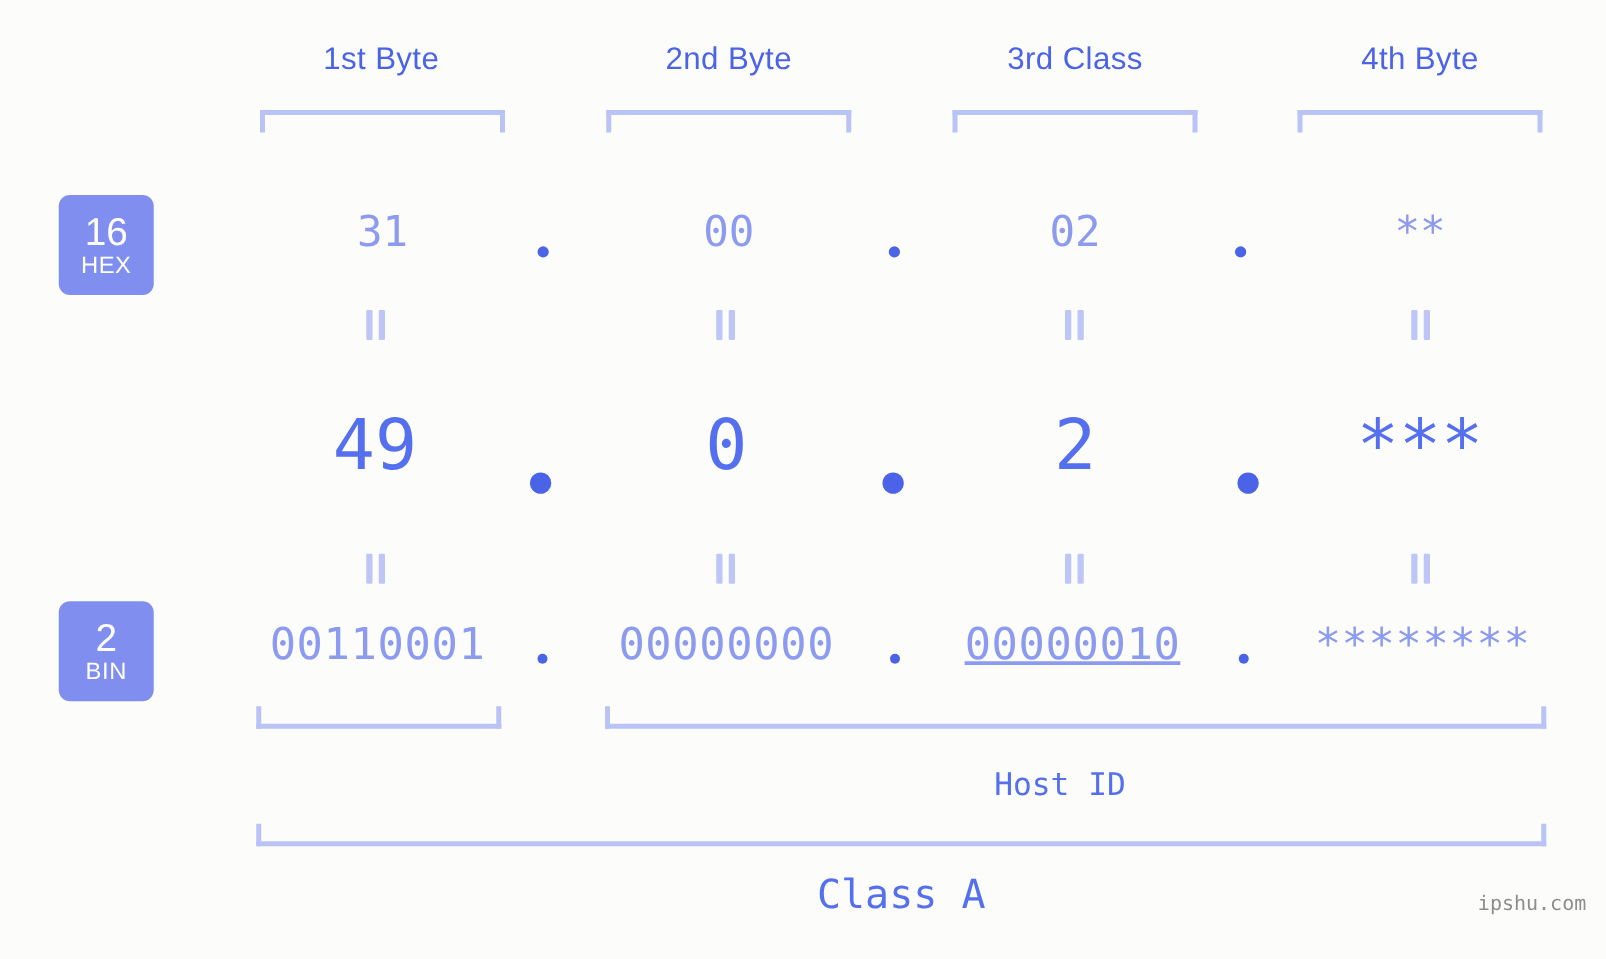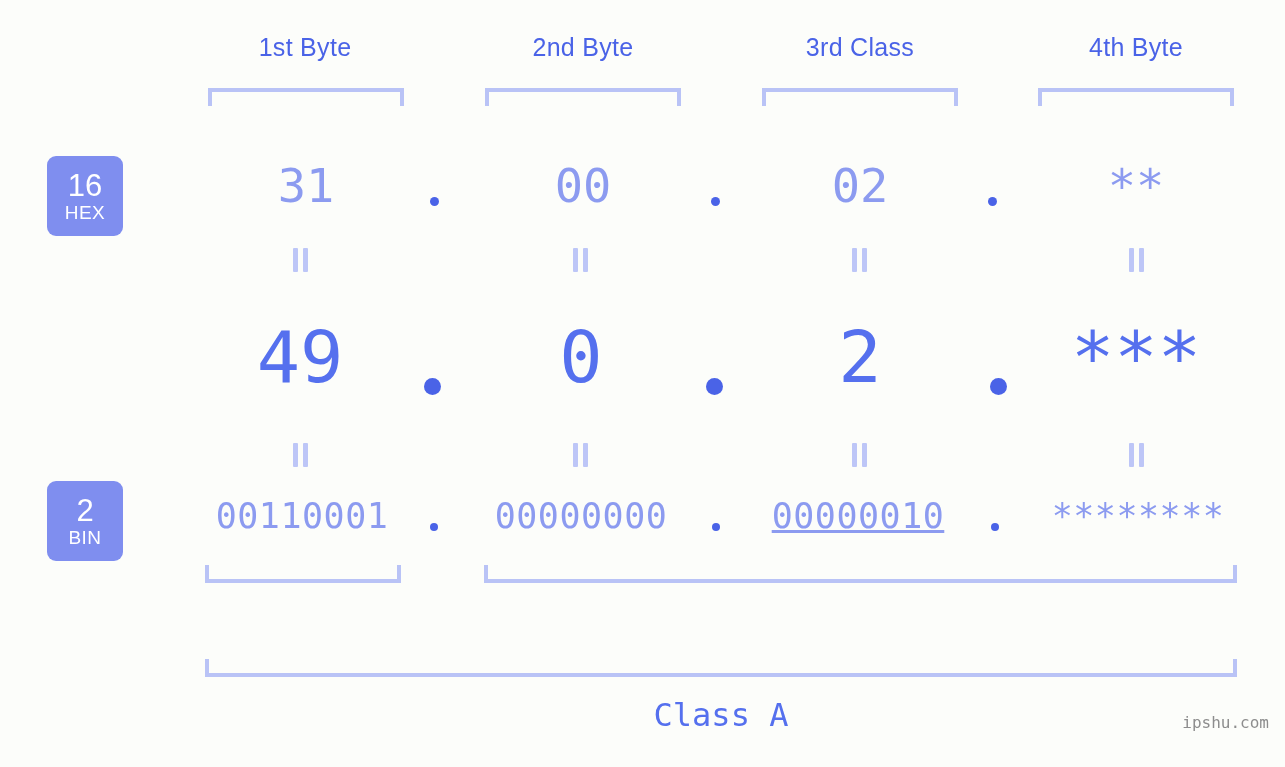--- a/index.html
+++ b/index.html
@@ -83,27 +83,27 @@
 
   
   .cell {
     position: absolute;
     text-align: center;
     white-space: nowrap;
     font-family: "DejaVu Sans Mono", monospace;
   }
   .row-hex .cell {
     top: 155px;
-    font-size: 47px;
+    font-size: 34px;
     color: #8c9bf0;
     line-height: 62px;
   }
   .row-dec .cell {
     top: 302px;
-    font-size: 72px;
+    font-size: 56px;
     color: #5570ee;
     line-height: 110px;
   }
   .row-bin .cell {
     top: 492px;
     font-size: 35px;
     color: #8c9bf0;
     line-height: 48px;
     letter-spacing: 0.5px;
   }
@@ -253,19 +253,20 @@
     <div class="cell" style="left:748px; width:220px;text-decoration:underline;">00000010</div>
     <div class="cell" style="left:1028px; width:220px;">********</div>
     <div class="dot dot-bin" style="left:430px;"></div>
     <div class="dot dot-bin" style="left:712px;"></div>
     <div class="dot dot-bin" style="left:991px;"></div>
   </div>
 
   <div class="bracket-bottom" style="left:205px; width:196px; top:565px;"></div>
   <div class="bracket-bottom" style="left:484px; width:753px; top:565px;"></div>
 
+  <div class="id-label" style="left:750px; width:196px; top:613px;">Host ID</div>
 
   <div class="bracket-bottom" style="left:205px; width:1032px; top:659px;"></div>
   <div class="class-label" style="left:205px; width:1032px; top:696px;">Class A</div>
 
   <div class="watermark">ipshu.com</div>
 
 </div>
 
 </body></html>

